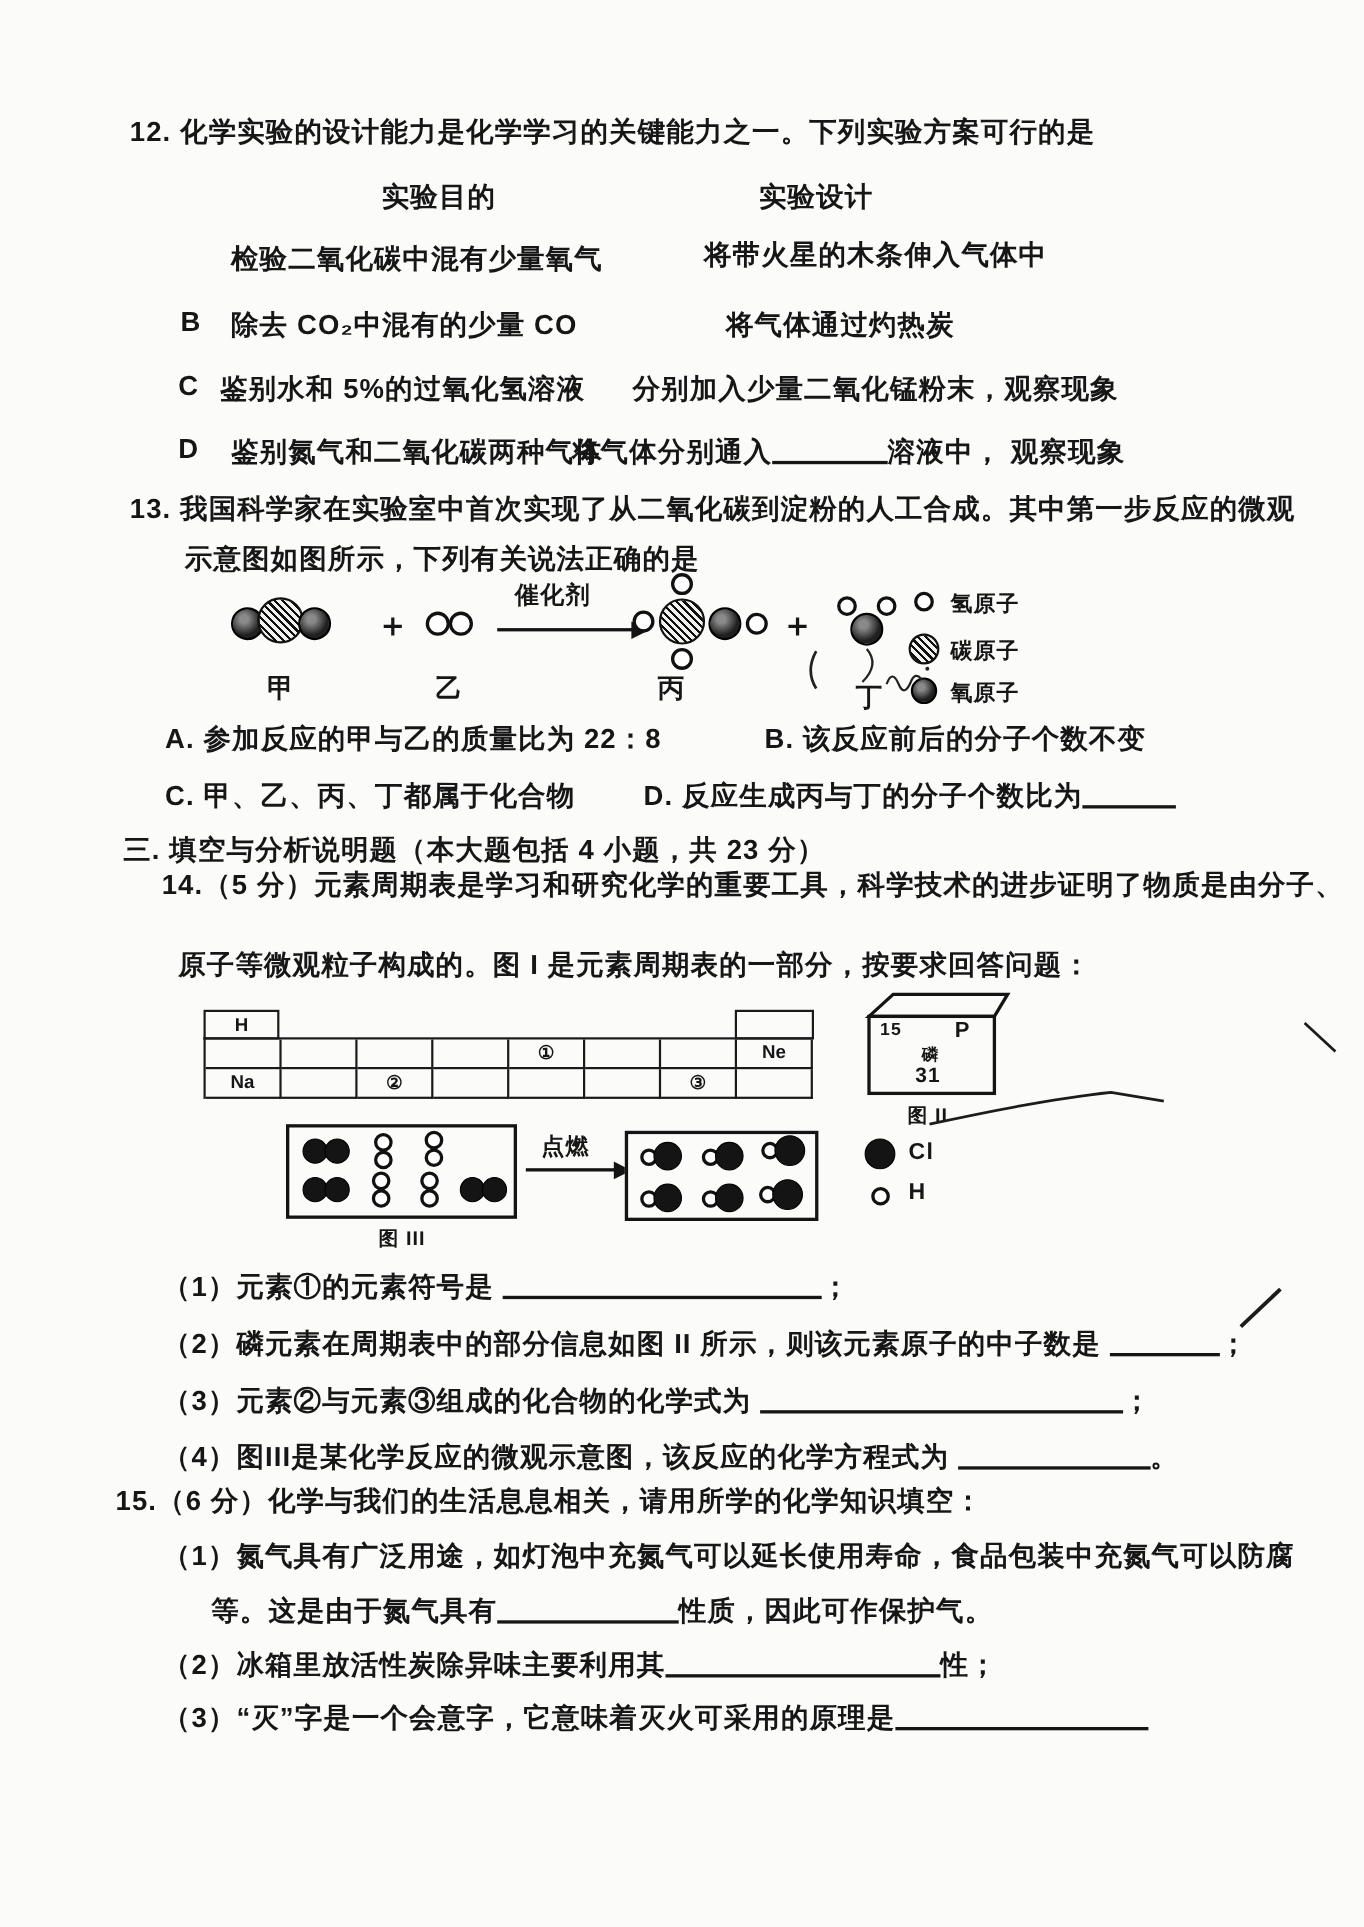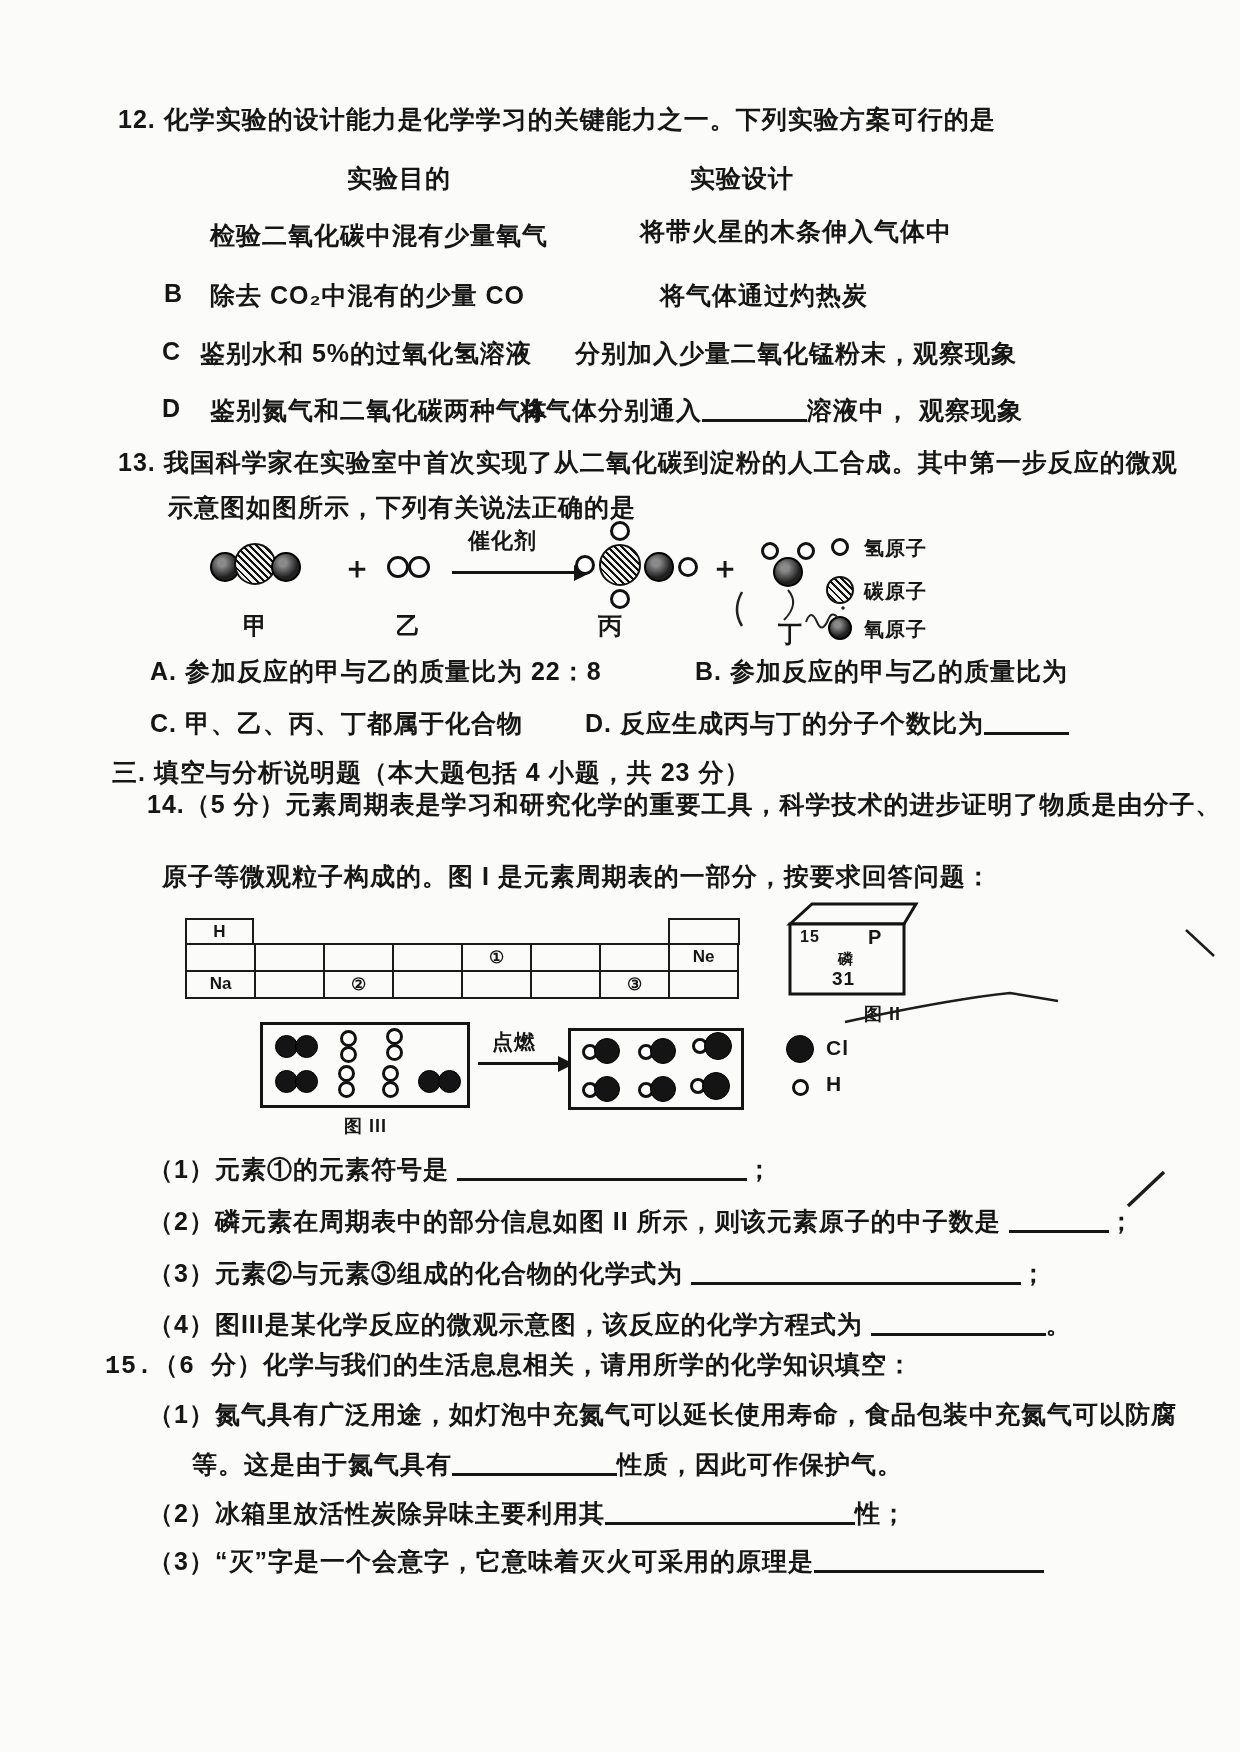--- a/index.html
+++ b/index.html
@@ -107,21 +107,21 @@
   <div>
     <div class="atom h" style="left:831px; top:538px; width:18px; height:18px;"></div>
     <div class="t small" style="left:864px; top:535px;">氢原子</div>
     <div class="atom c" style="left:826px; top:576px; width:28px; height:28px;"></div>
     <div class="t small" style="left:864px; top:578px;">碳原子</div>
     <div class="atom o" style="left:828px; top:616px; width:24px; height:24px;"></div>
     <div class="t small" style="left:864px; top:616px;">氧原子</div>
   </div>
 
   <div class="t" style="left:150px; top:655px;">A. 参加反应的甲与乙的质量比为 22：8</div>
-  <div class="t" style="left:695px; top:655px;">B. 参加反应的甲与乙的质量比为</div>
+  <div class="t" style="left:695px; top:655px;">B. 该反应前后的分子个数不变</div>
   <div class="t" style="left:150px; top:707px;">C. 甲、乙、丙、丁都属于化合物</div>
   <div class="t" style="left:585px; top:707px;">
     <span>D. 反应生成丙与丁的分子个数比为</span><span class="blank" style="width:85px;"></span>
   </div>
 
   <div class="t" style="left:112px; top:756px;">三. 填空与分析说明题（本大题包括 4 小题，共 23 分）</div>
 
   <div class="t" style="left:112px; top:788px;margin-left:35px;">14.（5 分）元素周期表是学习和研究化学的重要工具，科学技术的进步证明了物质是由分子、</div>
   <div class="t" style="left:162px; top:860px;">原子等微观粒子构成的。图 I 是元素周期表的一部分，按要求回答问题：</div>
 
@@ -151,21 +151,21 @@
 
   <div>
     <svg class="svgdeco" style="left:782px; top:900px;" width="140" height="100">
       <polygon points="8,24 30,4 134,4 122,24" fill="#fbfbfa" stroke="#141414" stroke-width="3"></polygon>
       <rect x="8" y="24" width="114" height="70" fill="#fbfbfa" stroke="#141414" stroke-width="3"></rect>
     </svg>
     <div class="t" style="left:800px; top:928px; font-size:16px;">15</div>
     <div class="t" style="left:868px; top:926px; font-size:20px;">P</div>
     <div class="t" style="left:838px; top:950px; font-size:15px;">磷</div>
     <div class="t" style="left:832px; top:968px; font-size:19px;">31</div>
-    <div class="t cap" style="left:864px; top:1002px;">图 II</div>
+    <div class="t cap" style="left:825px; top:1002px;">图 II</div>
   </div>
 
   <div>
     <div class="fig-box" style="left:260px; top:1022px; width:210px; height:86px;"></div>
 
     <div class="atom cl" style="left:275px; top:1035px; width:23px; height:23px;"></div>
     <div class="atom cl" style="left:295px; top:1035px; width:23px; height:23px;"></div>
     <div class="atom h" style="left:340px; top:1030px; width:17px; height:17px;"></div>
     <div class="atom h" style="left:340px; top:1046px; width:17px; height:17px;"></div>
     <div class="atom h" style="left:386px; top:1028px; width:17px; height:17px;"></div>
@@ -210,21 +210,21 @@
   <div class="t" style="left:148px; top:1205px;">
     <span>（2）磷元素在周期表中的部分信息如图 II 所示，则该元素原子的中子数是</span> <span class="blank" style="width:100px;"></span><span>；</span>
   </div>
   <div class="t" style="left:148px; top:1257px;">
     <span>（3）元素②与元素③组成的化合物的化学式为</span> <span class="blank" style="width:330px;"></span><span>；</span>
   </div>
   <div class="t" style="left:148px; top:1308px;">
     <span>（4）图III是某化学反应的微观示意图，该反应的化学方程式为</span> <span class="blank" style="width:175px;"></span><span>。</span>
   </div>
 
-  <div class="t" style="left:105px; top:1348px;font-family:Liberation Mono, monospace;">15.（6 分）化学与我们的生活息息相关，请用所学的化学知识填空：</div>
+  <div class="t" style="left:105px; top:1348px;">15.（6 分）化学与我们的生活息息相关，请用所学的化学知识填空：</div>
   <div class="t" style="left:148px; top:1398px;">（1）氮气具有广泛用途，如灯泡中充氮气可以延长使用寿命，食品包装中充氮气可以防腐</div>
   <div class="t" style="left:192px; top:1448px;">
     <span>等。这是由于氮气具有</span><span class="blank" style="width:165px;"></span><span>性质，因此可作保护气。</span>
   </div>
   <div class="t" style="left:148px; top:1497px;">
     <span>（2）冰箱里放活性炭除异味主要利用其</span><span class="blank" style="width:250px;"></span><span>性；</span>
   </div>
   <div class="t" style="left:148px; top:1545px;">
     <span>（3）“灭”字是一个会意字，它意味着灭火可采用的原理是</span><span class="blank" style="width:230px;"></span>
   </div>

